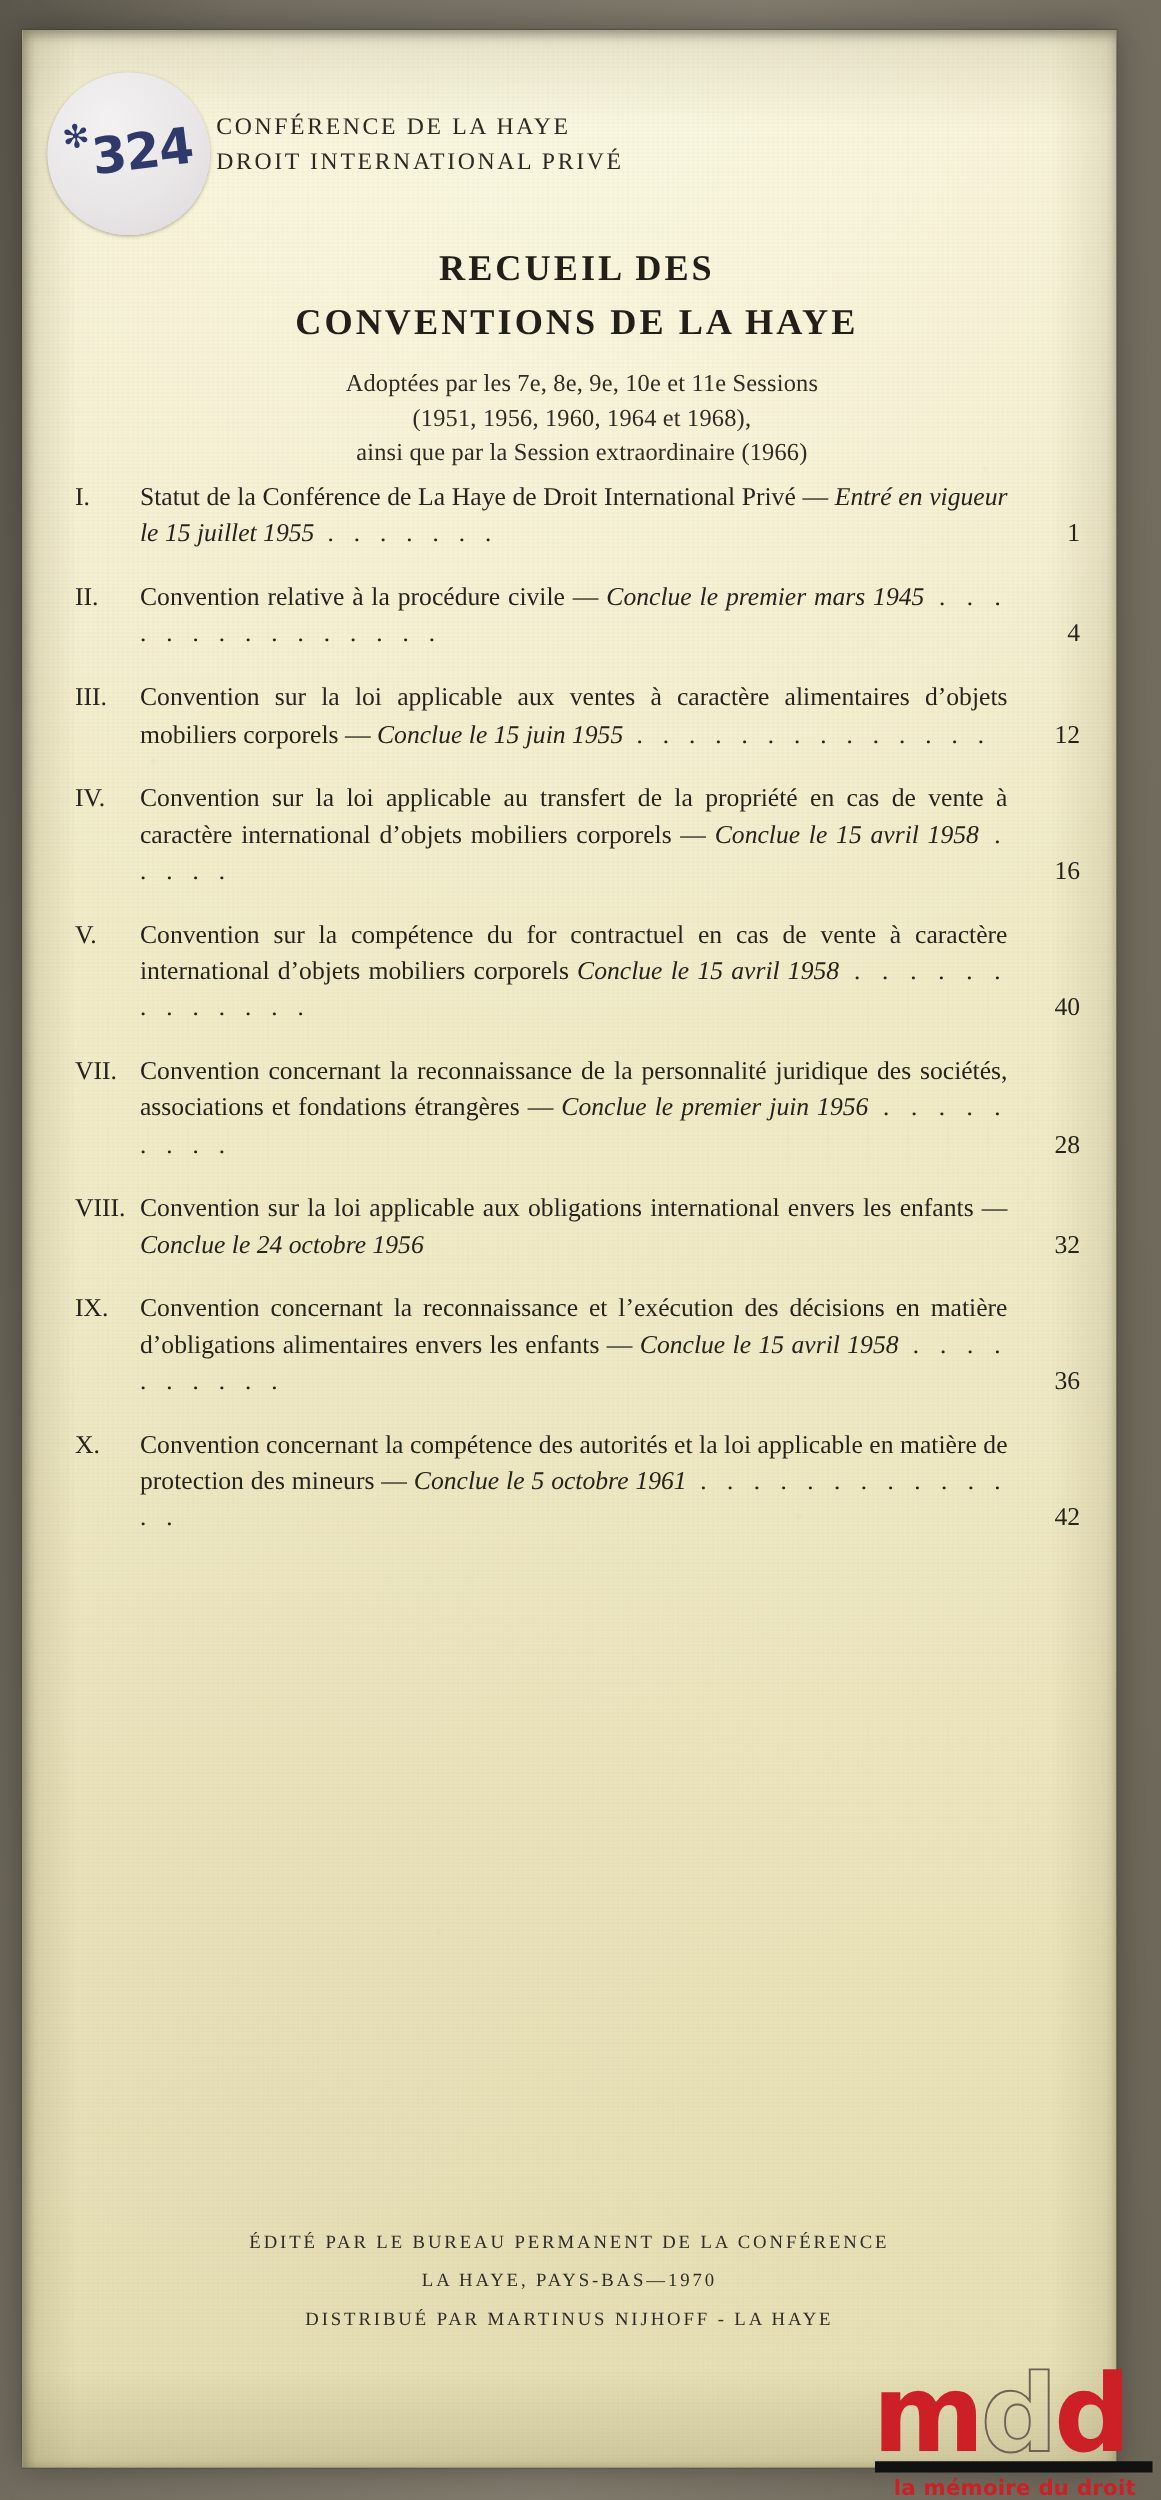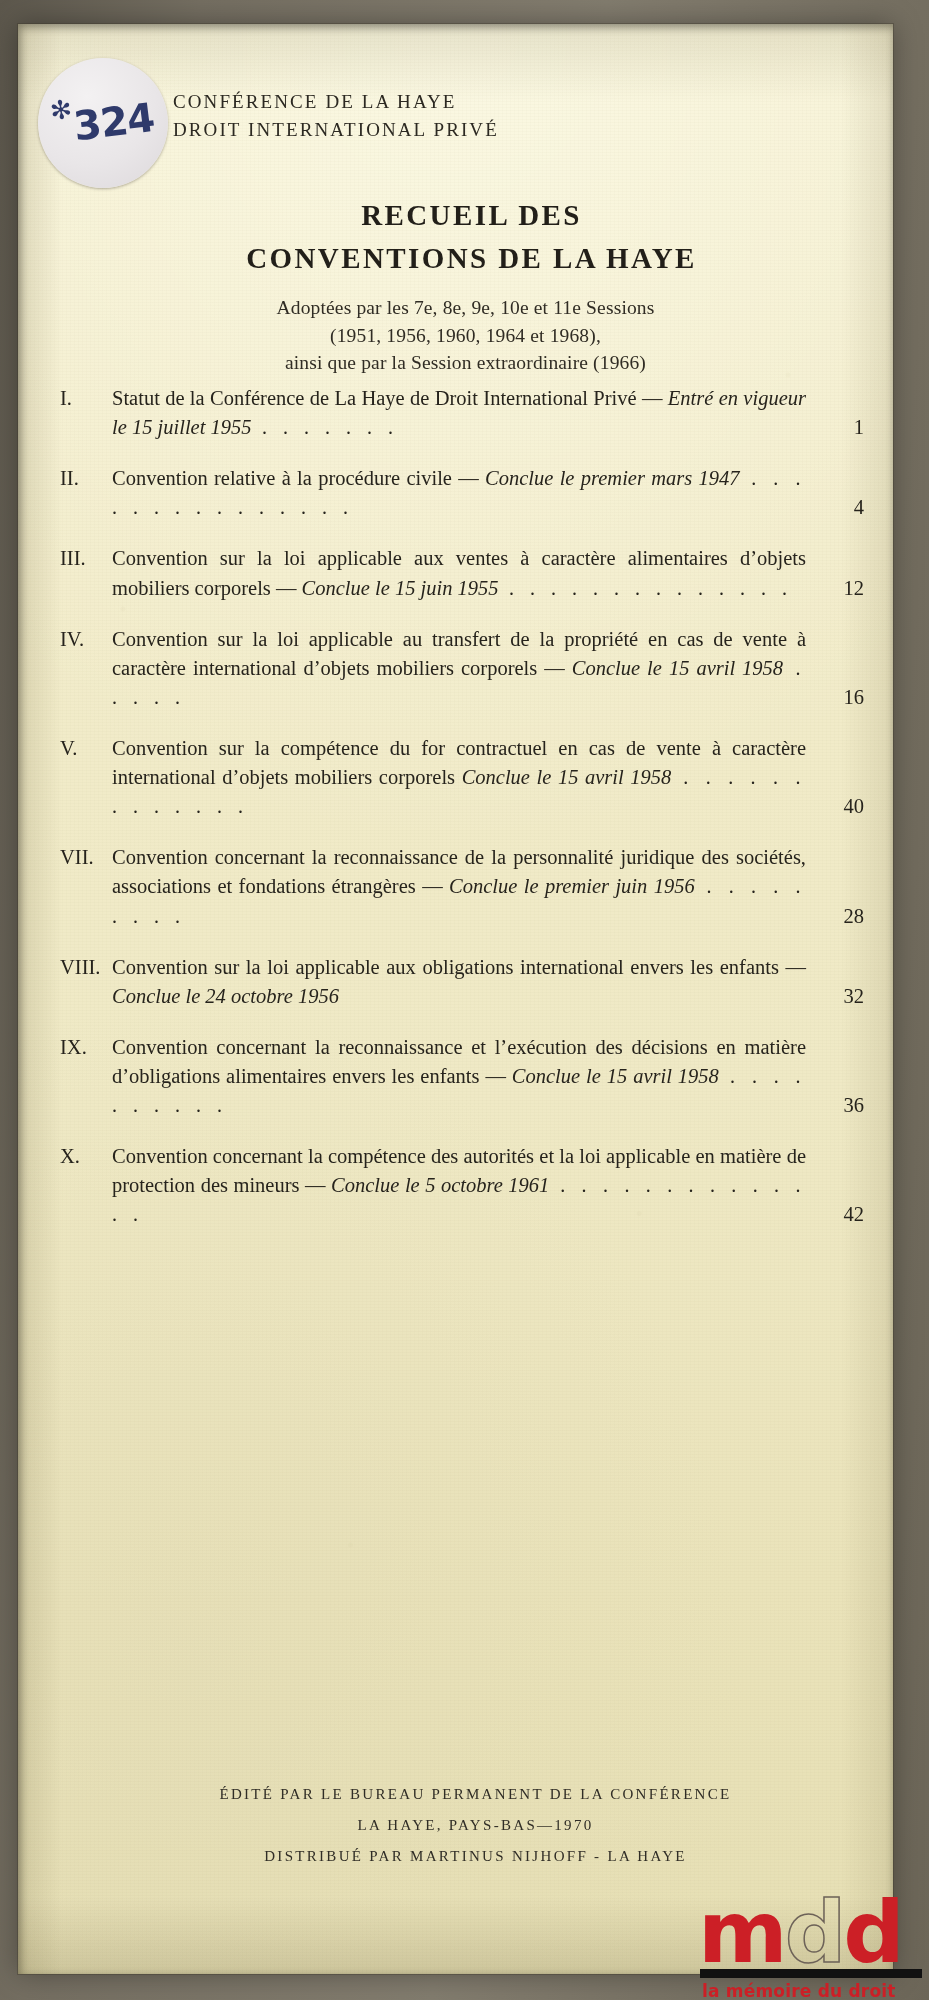--- a/index.html
+++ b/index.html
@@ -122,21 +122,21 @@
     font-size: 19px;
     letter-spacing: 2.1px;
     color: #2c2922;
     line-height: 1.45;
     white-space: nowrap;
   }
 
   
   .title-block {
     position: absolute;
-    left: 16px;
+    left: 6px;
     top: 170px;
     width: 875px;
     text-align: center;
     z-index: 4;
   }
   .title-line {
     font-family: "Liberation Serif", serif;
     font-weight: bold;
     font-size: 29px;
     letter-spacing: 2.4px;
@@ -209,21 +209,20 @@
   }
 
   
   .footer {
     position: absolute;
     left: 0;
     top: 1755px;
     width: 875px;
     text-align: center;
     z-index: 4;
-    margin-left: 20px;
   }
   .footer-line {
     font-family: "Liberation Serif", serif;
     font-size: 15px;
     letter-spacing: 2.3px;
     color: #302d26;
     line-height: 2.05;
   }
 
   
@@ -253,21 +252,21 @@
   .logo-bar {
     position: absolute;
     left: 6px;
     top: 74px;
     width: 222px;
     height: 9px;
     background: #111111;
   }
   .logo-tag {
     position: absolute;
-    left: 8px;
+    left: 21px;
     top: 86px;
     font-family: "DejaVu Sans", sans-serif;
     font-size: 17px;
     font-weight: bold;
     color: #cc1f26;
     letter-spacing: 0.2px;
     white-space: nowrap;
   }
 </style>
 </head>
@@ -303,21 +302,21 @@
       </div>
 
       <div class="toc" id="toc-root">
           <div class="toc-entry">
             <div class="toc-num">I.</div>
             <div class="toc-body"><span>Statut de la Conférence de La Haye de Droit International Privé — </span><i>Entré en vigueur le 15 juillet 1955</i><span class="leader"> . . . . . . .</span></div>
             <div class="toc-page">1</div>
           </div>
           <div class="toc-entry">
             <div class="toc-num">II.</div>
-            <div class="toc-body"><span>Convention relative à la procédure civile — </span><i>Conclue le premier mars 1947</i><span class="leader"> . . . . . . . . . . . . . . .</span></div>
+            <div class="toc-body"><span>Convention relative à la procédure civile — </span><i>Conclue le premier mars 1945</i><span class="leader"> . . . . . . . . . . . . . . .</span></div>
             <div class="toc-page">4</div>
           </div>
           <div class="toc-entry">
             <div class="toc-num">III.</div>
             <div class="toc-body"><span>Convention sur la loi applicable aux ventes à caractère alimentaires d’objets mobiliers corporels — </span><i>Conclue le 15 juin 1955</i><span class="leader"> . . . . . . . . . . . . . .</span></div>
             <div class="toc-page">12</div>
           </div>
           <div class="toc-entry">
             <div class="toc-num">IV.</div>
             <div class="toc-body"><span>Convention sur la loi applicable au transfert de la propriété en cas de vente à caractère international d’objets mobiliers corporels — </span><i>Conclue le 15 avril 1958</i><span class="leader"> . . . . .</span></div>

